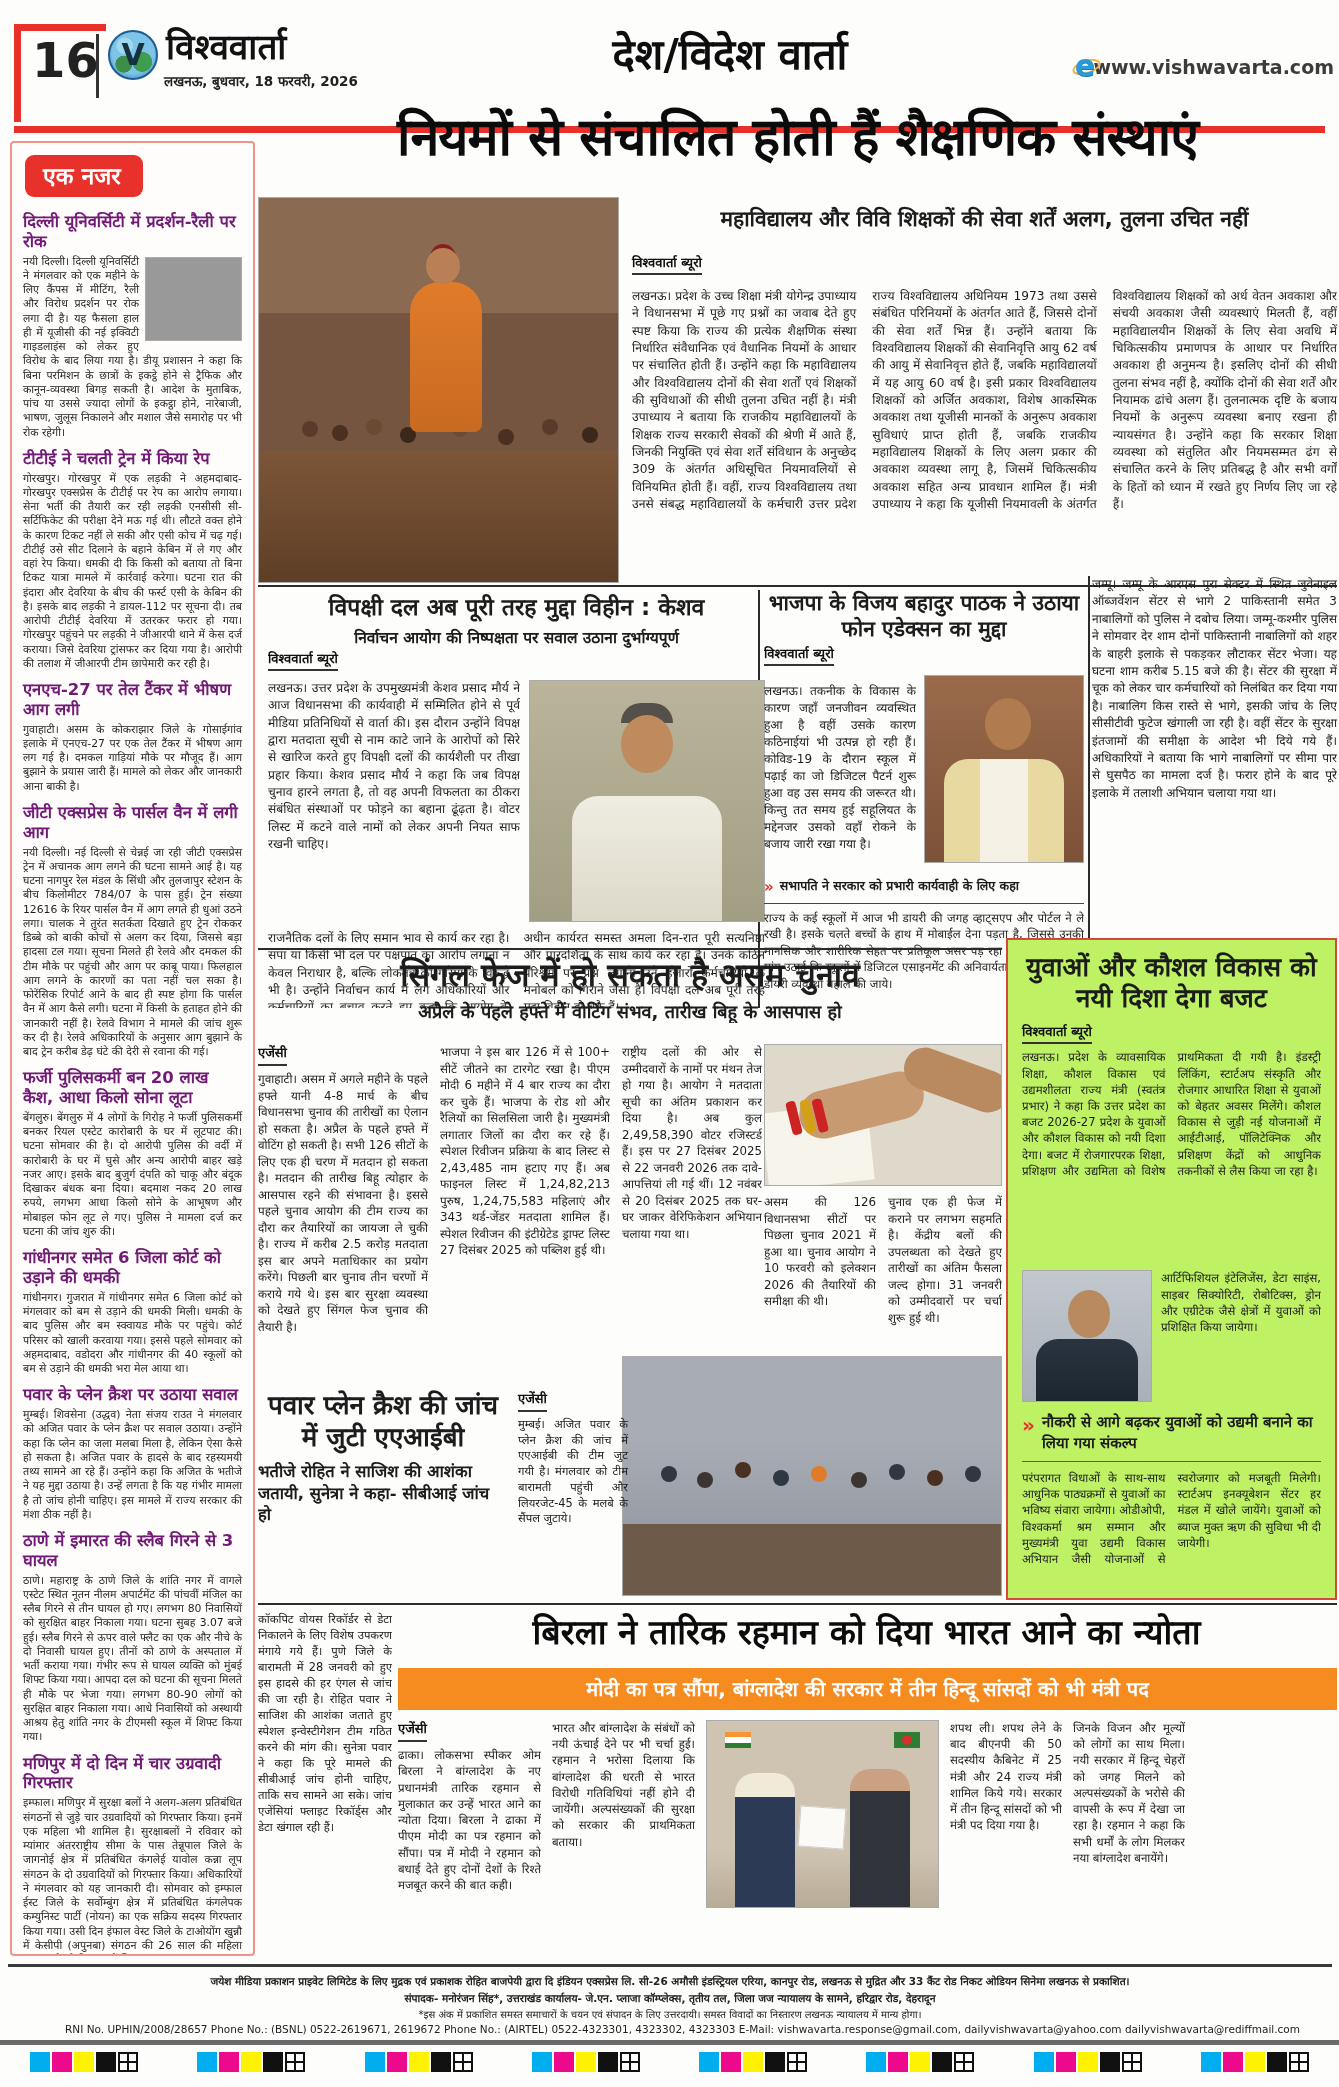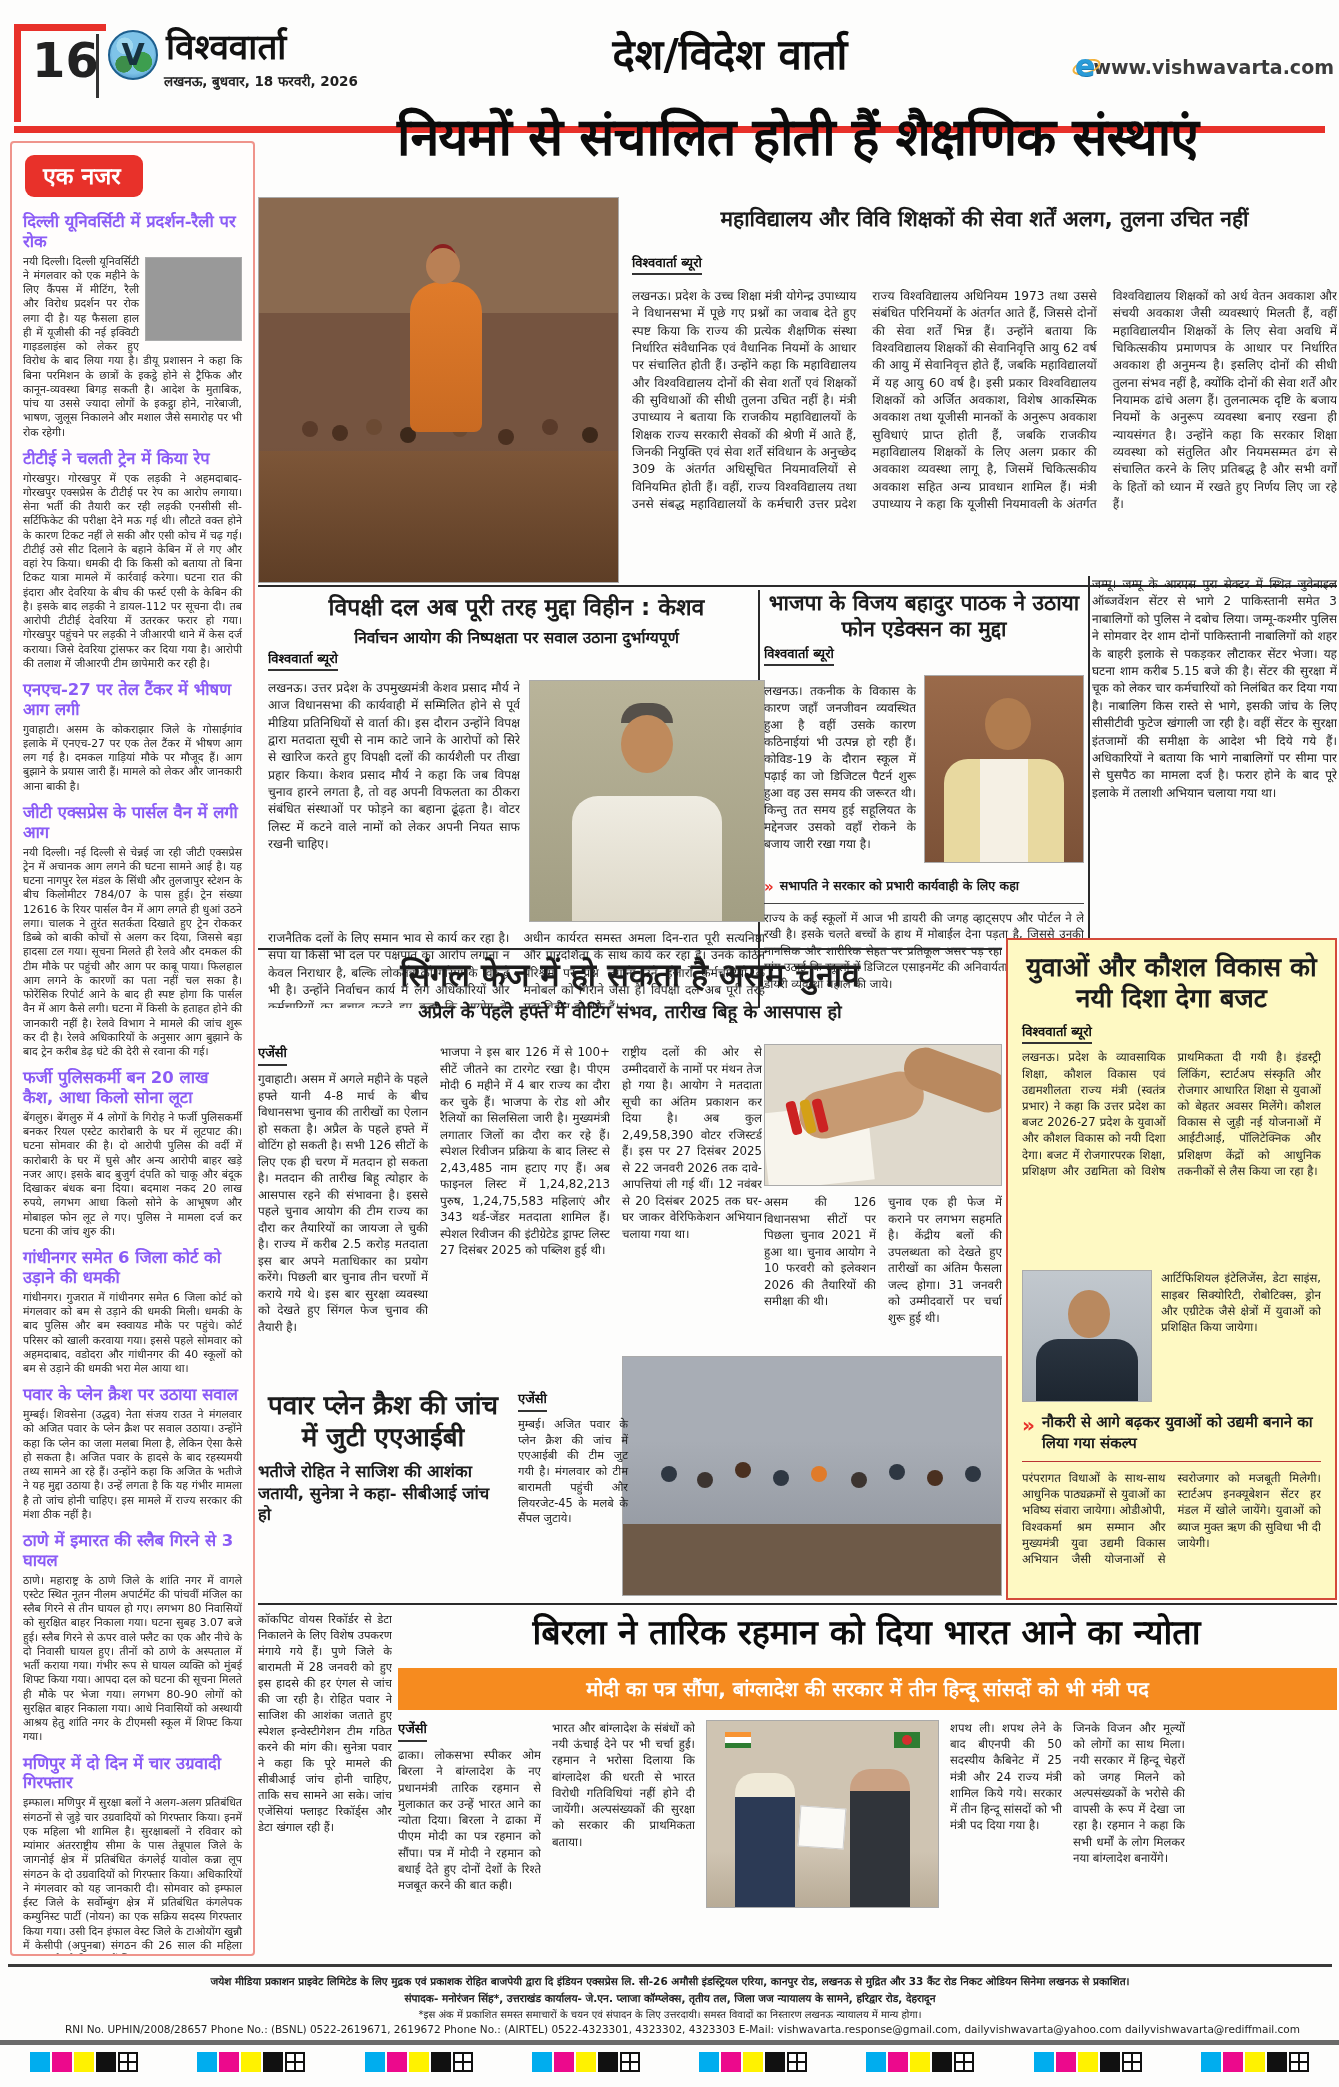--- a/index.html
+++ b/index.html
@@ -39,21 +39,21 @@
   .hline { background:#2b2b2b; height:2px; }
   .vline { background:#2b2b2b; width:1.5px; }
 
   
   .eknazar { left:10px; top:141px; width:245px; height:1815px; border:2.5px solid #ef948b;
              border-radius:4px; padding:10px 11px; overflow:hidden; background:#fffdfc; }
   .en-label { display:inline-block; position:relative; background:#e8312a; color:#fff;
               font-size:23px; font-weight:bold; padding:4px 22px 6px 18px; border-radius:9px; margin:2px 0 6px 2px; }
   .en-label::before { content:""; position:absolute; left:-7px; top:4px; width:18px; height:26px;
                       background:#f36f21; border-radius:5px; z-index:-1; }
-  .en-h { font-size:16.5px; font-weight:bold; line-height:1.2; color:#8b5cf6; margin:9px 0 3px; }
+  .en-h { font-size:16.5px; font-weight:bold; line-height:1.2; color:#701a75; margin:9px 0 3px; }
   .en-b { font-size:10.8px; line-height:1.32; color:#1f1f1f; text-align:justify; }
   .ph-du { float:right; width:97px; height:84px; margin:2px 0 3px 6px; border:1px solid #bbb;
            background: linear-gradient(180deg,#cfe0ec 0 22%, #a84b38 22% 40%, #92402f 40% 62%, #5d7a42 62% 100%); } 
 
   
   .ph { position:relative; overflow:hidden; background:#999; border:1px solid #aaa; }
   .heads { position:absolute; width:16px; height:16px; border-radius:50%; background:#5a3b2a; }
   .ph-assembly { background:linear-gradient(180deg,#8a6a50 0 30%, #755440 30% 65%, #54382c 100%); }
   .ph-assembly .bench { position:absolute; left:0; bottom:0; width:100%; height:34%;
                         background:linear-gradient(180deg,#7d5638,#5e3e26); }
@@ -142,21 +142,21 @@
   .assam .col { position:absolute; overflow:hidden; font-size:11.8px; line-height:1.4; text-align:justify; }
   .as-c1 { left:0; top:92px; width:170px; height:552px; }
   .as-c2 { left:182px; top:92px; width:170px; height:552px; }
   .as-c3 { left:364px; top:92px; width:140px; height:300px; }
   .ph-ink { position:absolute; left:506px; top:92px; width:238px; height:142px; }
   .as-c4 { left:506px; top:242px; width:112px; height:152px; }
   .as-c5 { left:630px; top:242px; width:114px; height:152px; }
   .ph-group { position:absolute; left:364px; top:404px; width:380px; height:240px; }
 
   
-  .budget { left:1006px; top:938px; width:331px; height:662px; background:#fef9c3; border:2.5px solid #d44a3a;
+  .budget { left:1006px; top:938px; width:331px; height:662px; background:#bef264; border:2.5px solid #d44a3a;
             padding:12px 14px; overflow:hidden; }
   .budget .h { font-size:26px; font-weight:bold; line-height:1.2; margin-bottom:7px; }
   .budget .cols { column-count:2; column-gap:12px; font-size:11.6px; line-height:1.4; text-align:justify; height:212px; overflow:hidden; }
   .budget .row { display:flex; gap:9px; margin-top:9px; }
   .ph-budget-man { width:130px; height:132px; flex:none; }
   .budget .side { font-size:11.6px; line-height:1.4; text-align:justify; overflow:hidden; height:132px; }
   .budget .quote { display:flex; gap:7px; margin-top:10px; border-bottom:1.5px solid #b33;
                    padding-bottom:8px; font-size:15px; font-weight:bold; line-height:1.35; }
   .budget .quote .mark { color:#e8312a; font-size:20px; }
   .budget .tail { margin-top:8px; column-count:2; column-gap:12px; font-size:11.6px; line-height:1.4; text-align:justify; height:150px; overflow:hidden; }

